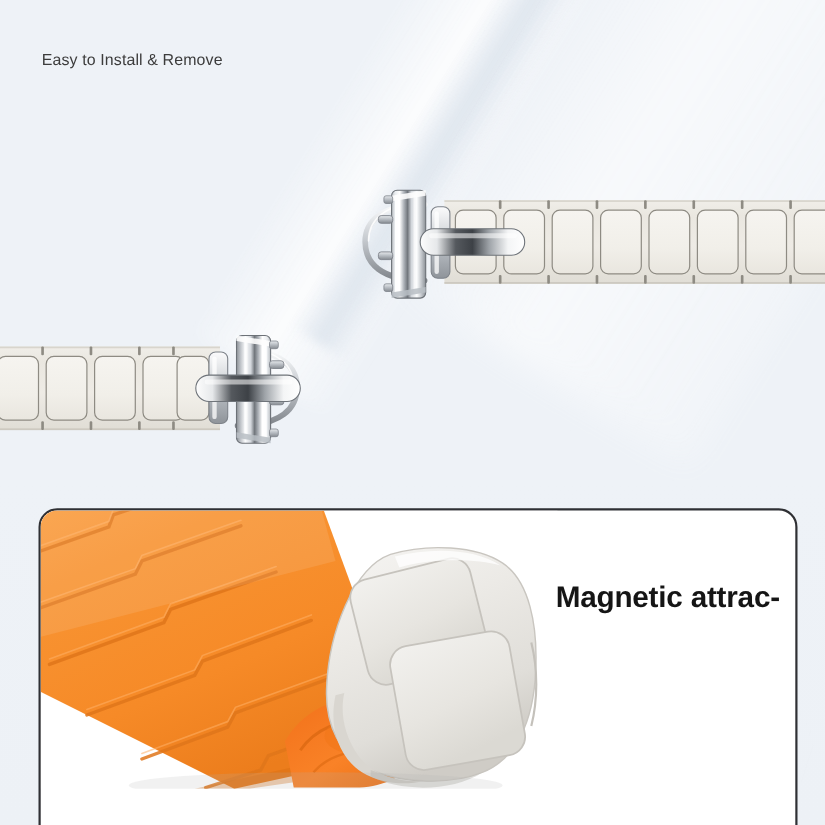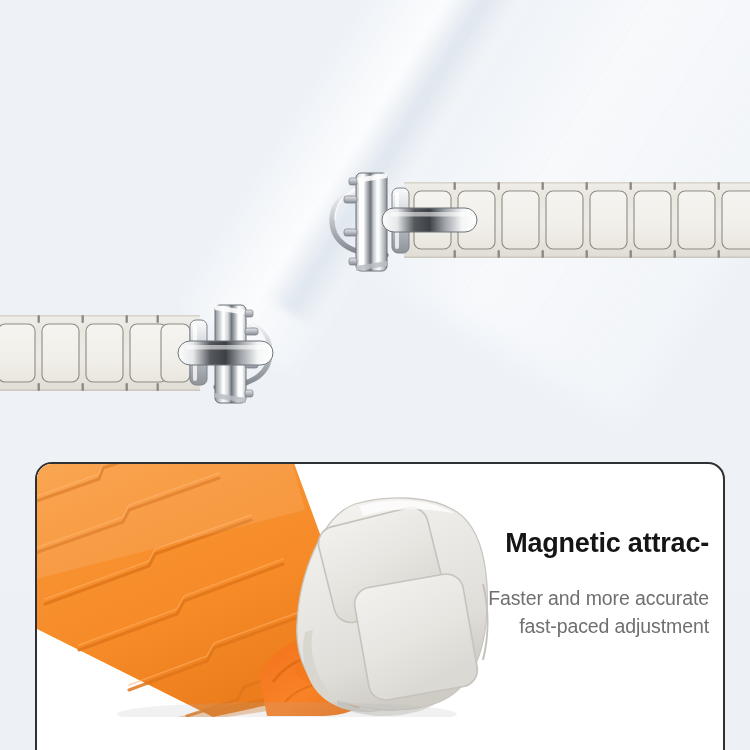--- a/index.html
+++ b/index.html
@@ -142,20 +142,21 @@
 <body>
 
 <div id="poster">
 
   <div class="streak streak-a"></div>
   <div class="streak streak-b"></div>
   <div class="streak streak-c"></div>
   <div class="streak streak-d"></div>
 
   <div class="header">
+    <div class="subtitle">Easy to Install &amp; Remove</div>
   </div>
 
   <div class="band-stage">
     <svg width="750" height="452" viewBox="0 0 750 452" xmlns="http://www.w3.org/2000/svg">
       <defs>
         <linearGradient id="strapGrad" x1="0" y1="0" x2="0" y2="1">
           <stop offset="0%" stop-color="#f0eee9"></stop>
           <stop offset="18%" stop-color="#eae7e0"></stop>
           <stop offset="55%" stop-color="#eeebe5"></stop>
           <stop offset="100%" stop-color="#e0ddd5"></stop>
@@ -435,19 +436,18 @@
           <ellipse cx="250" cy="250" rx="170" ry="12" fill="#b4b4b4" opacity=".18"></ellipse>
         </g>
       </svg>
     </div>
 
     <div class="panel-text">
       <div class="feature-title">
         <span>Magnetic attrac-</span><br>
       </div>
       <div class="feature-sub">
-        <span>Faster and more accurate</span><br>
-        <span>fast-paced adjustment</span>
+        <br>
       </div>
     </div>
   </div>
 
 </div>
 
 </body></html>

